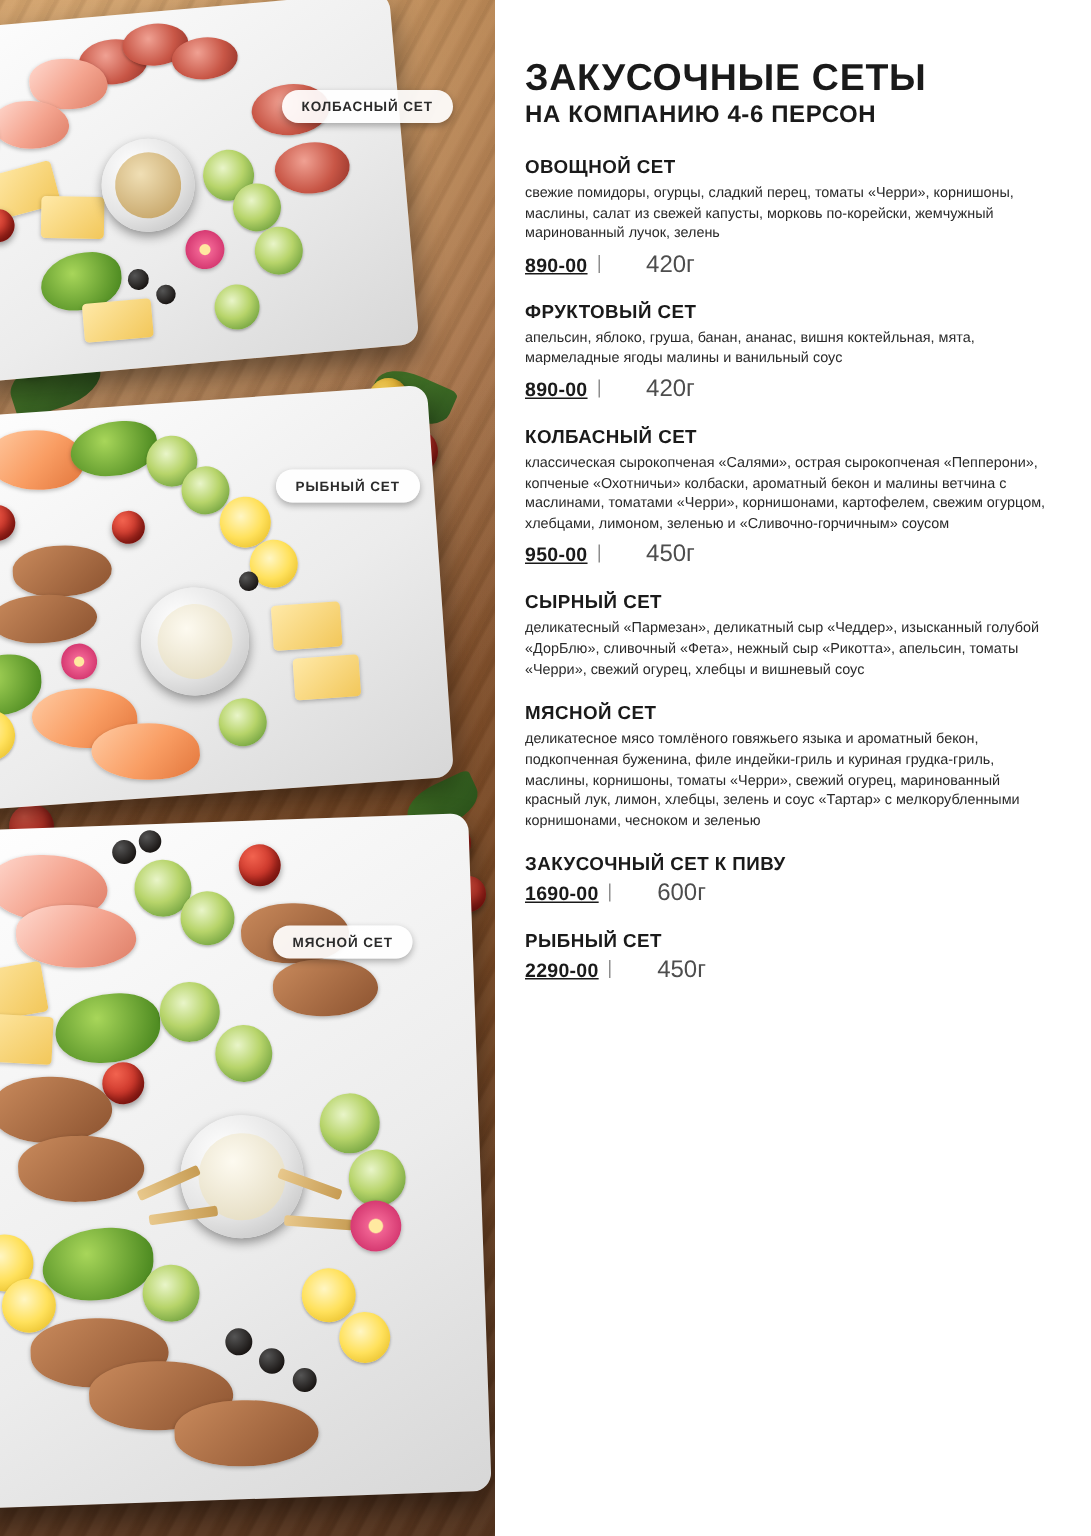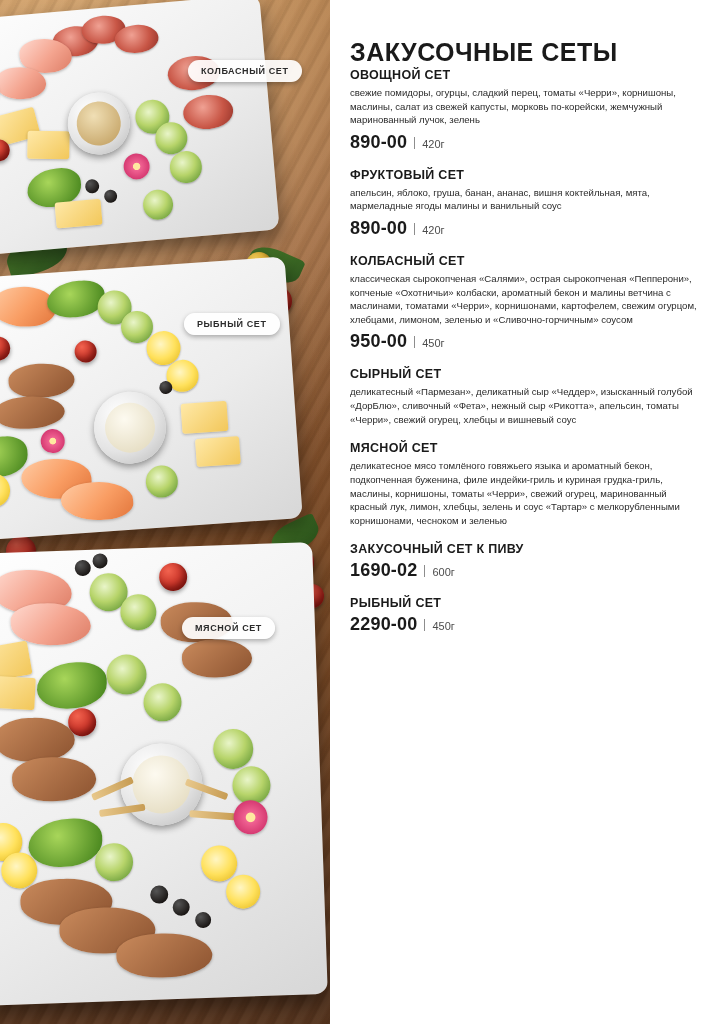--- a/index.html
+++ b/index.html
@@ -213,34 +213,36 @@
     color: #2a2a2a;
   }
   .price-row {
     display: flex;
     align-items: baseline;
     gap: 7px;
     font-size: 11.5px;
   }
   .price {
     font-weight: bold;
-    font-size: 18px;
+    font-size: 13px;
     letter-spacing: 0.2px;
+    text-decoration: underline;
   }
   .divider {
     display: inline-block;
     width: 1px;
     height: 12px;
     background: #8d8d8d;
     position: relative;
     top: 1px;
   }
   .weight {
-    font-size: 11px;
+    font-size: 16px;
     color: #4d4d4d;
+    margin-left: 24px;
   }
 </style>
 </head>
 <body>
 
 <div class="page">
 
   <div class="photo-col">
     <div class="photo-bg"></div>
     <div class="wood-grain"></div>
@@ -350,20 +352,21 @@
       <div class="lemon" style="left:252px; top:330px; width:34px; height:34px;"></div>
     </div>
 
     <div class="pill pill-1">КОЛБАСНЫЙ СЕТ</div>
     <div class="pill pill-2">РЫБНЫЙ СЕТ</div>
     <div class="pill pill-3">МЯСНОЙ СЕТ</div>
   </div>
 
   <div class="text-col">
     <h1 class="main-title">ЗАКУСОЧНЫЕ СЕТЫ</h1>
+    <h2 class="sub-title">НА КОМПАНИЮ 4-6 ПЕРСОН</h2>
 
     <div class="set">
       <div class="set-name">ОВОЩНОЙ СЕТ</div>
       <div class="set-desc">свежие помидоры, огурцы, сладкий перец, томаты «Черри», корнишоны, маслины, салат из свежей капусты, морковь по-корейски, жемчужный маринованный лучок, зелень</div>
       <div class="price-row">
         <span class="price">890-00</span>
         <span class="divider"></span>
         <span class="weight">420г</span>
       </div>
     </div>
@@ -394,21 +397,21 @@
     </div>
 
     <div class="set">
       <div class="set-name">МЯСНОЙ СЕТ</div>
       <div class="set-desc">деликатесное мясо томлёного говяжьего языка и ароматный бекон, подкопченная буженина, филе индейки-гриль и куриная грудка-гриль, маслины, корнишоны, томаты «Черри», свежий огурец, маринованный красный лук, лимон, хлебцы, зелень и соус «Тартар» с мелкорубленными корнишонами, чесноком и зеленью</div>
     </div>
 
     <div class="set">
       <div class="set-name">ЗАКУСОЧНЫЙ СЕТ К ПИВУ</div>
       <div class="price-row">
-        <span class="price">1690-02</span>
+        <span class="price">1690-00</span>
         <span class="divider"></span>
         <span class="weight">600г</span>
       </div>
     </div>
 
     <div class="set">
       <div class="set-name">РЫБНЫЙ СЕТ</div>
       <div class="price-row">
         <span class="price">2290-00</span>
         <span class="divider"></span>

